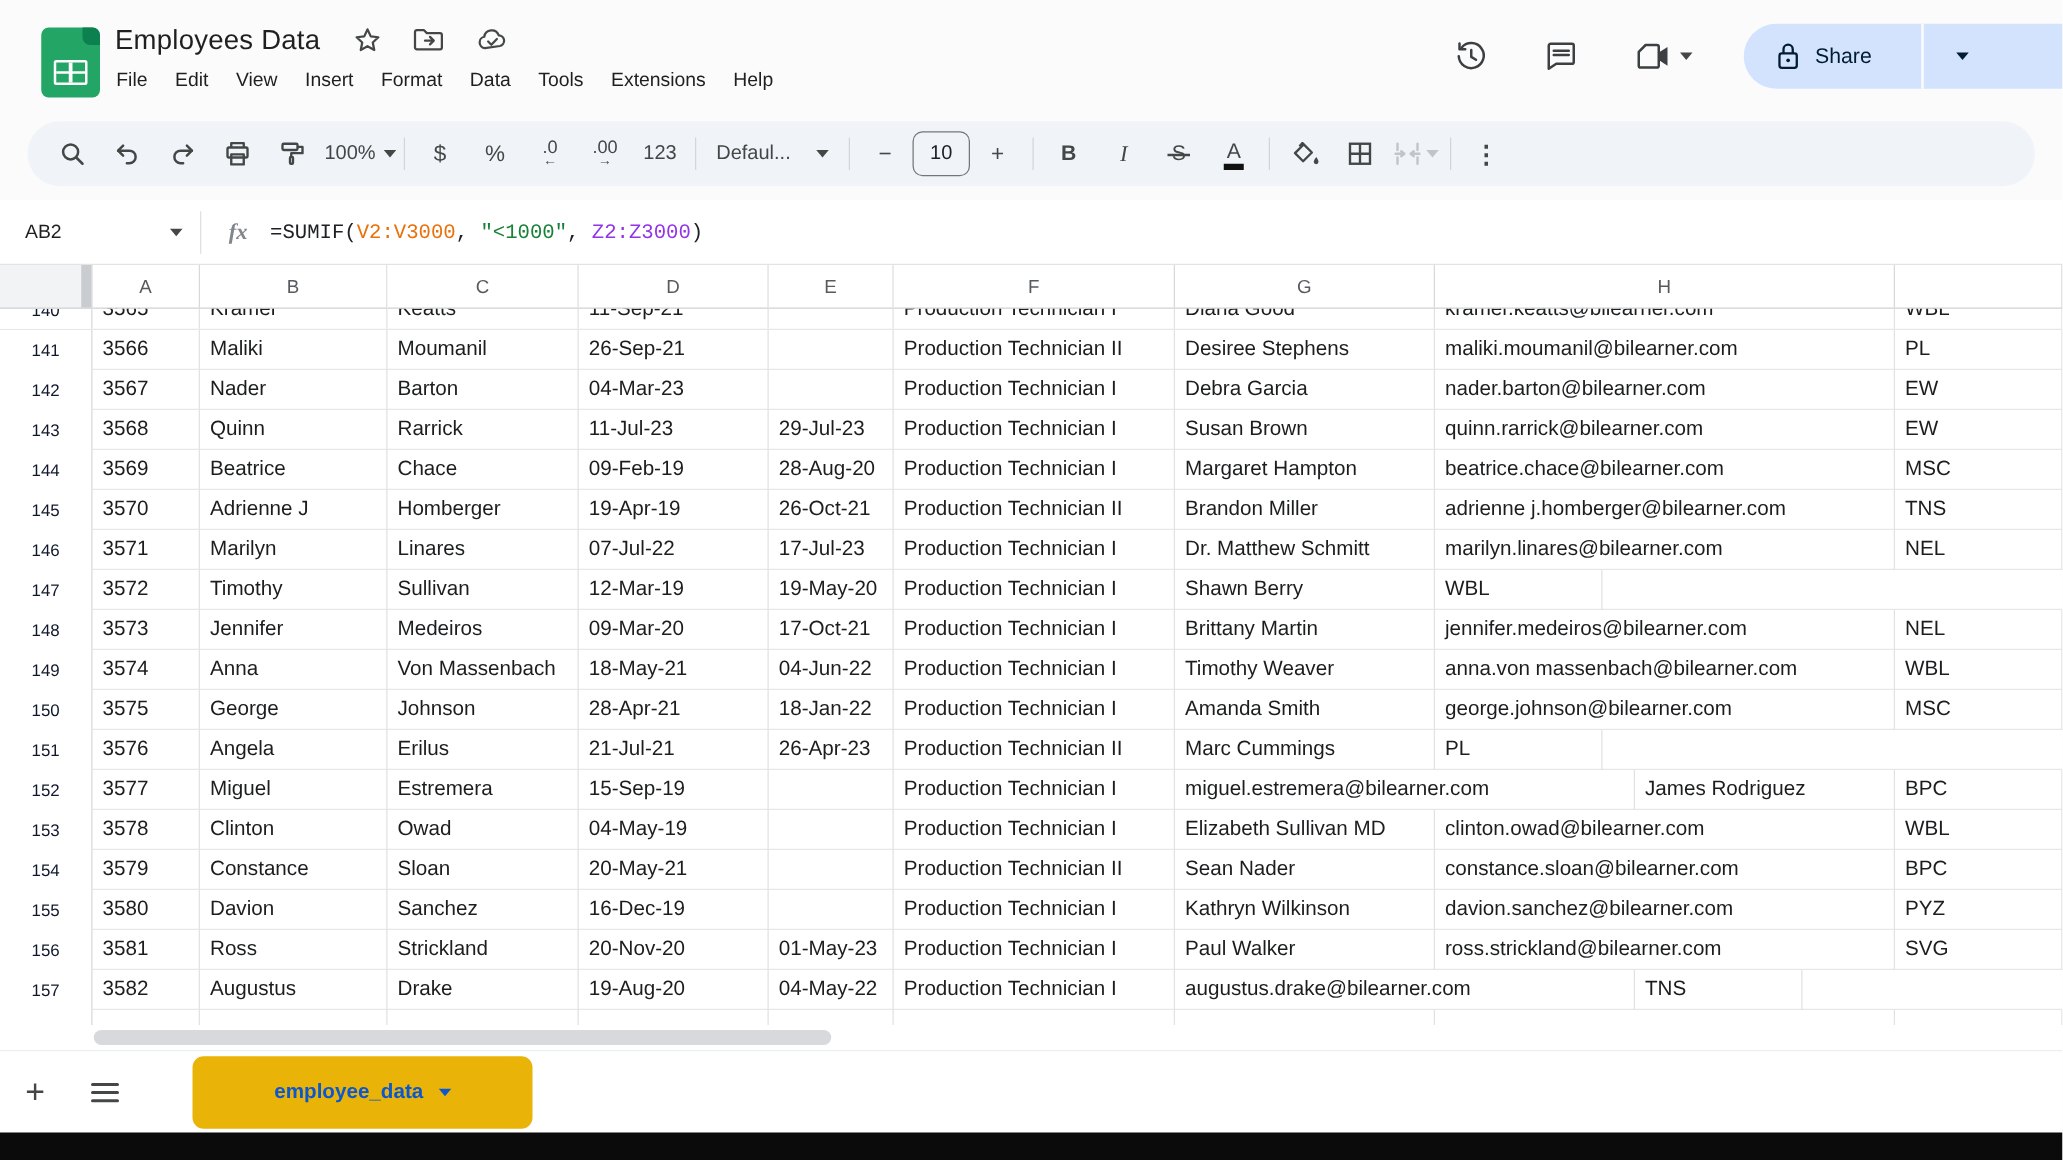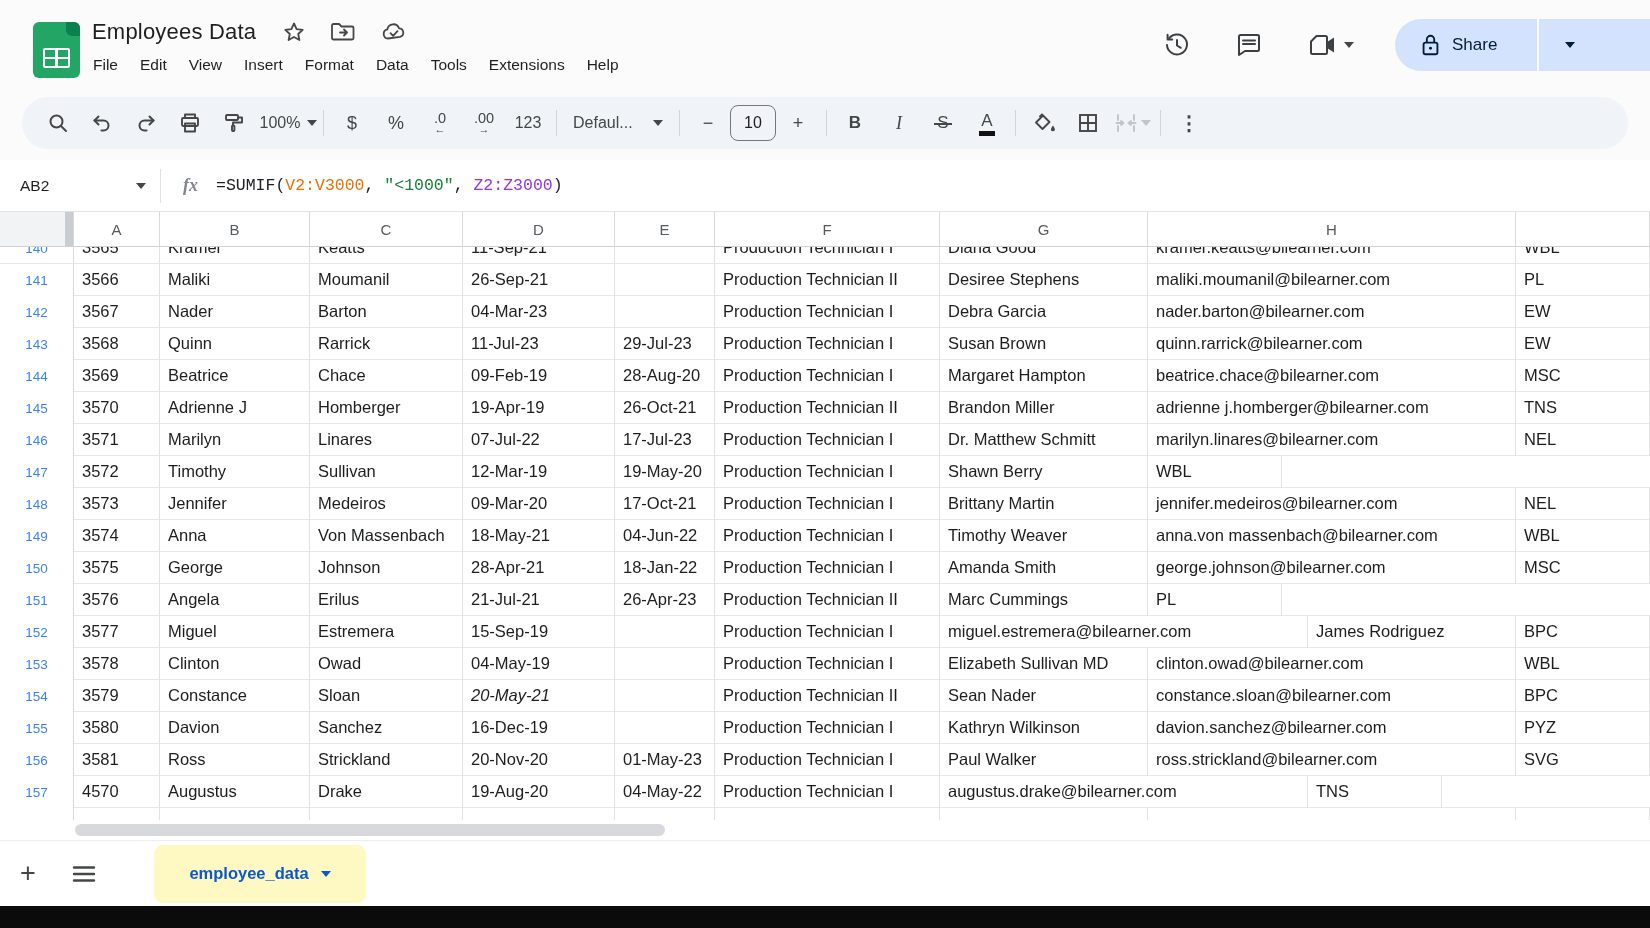--- a/index.html
+++ b/index.html
@@ -74,37 +74,37 @@
   
   .grid { position:relative; background:#fff; }
   .col-headers { display:flex; height:35px; background:#fff; }
   .corner { width:74px; height:35px; background:#f1f3f4; border-right:1px solid #d9d9d9;
     border-bottom:1px solid #cfd1d3; position:relative; }
   .corner .strip { position:absolute; right:0; top:0; bottom:0; width:8px; background:#c9ccd0; }
   .col-h { height:35px; border-right:1px solid #d9d9d9; border-bottom:1px solid #cfd1d3;
     display:flex; align-items:center; justify-content:center; font-size:15px; color:#575b5f; background:#fff; }
   .rowband { display:flex; border-bottom:1px solid #e7e7e7; background:#fff; }
   .rownum { width:74px; display:flex; align-items:center; justify-content:center;
-    font-size:13.5px; color:#3b82f6; border-right:1px solid #d9d9d9; background:#fff; }
+    font-size:13.5px; color:#0f172a; border-right:1px solid #d9d9d9; background:#fff; }
   .cell { border-right:1px solid #e2e2e2; padding:0 0 0 8px; font-size:16.5px; color:#1c1d1f;
     white-space:nowrap; overflow:hidden; display:block; line-height:31px; }
   .row-cut { height:17px; overflow:hidden; }
   .row-cut .inner { margin-top:-15px; }
   .row-std { height:32px; }
   .row-empty { height:12px; border-bottom:none; }
   .hscroll { height:20px; background:#fff; position:relative; }
   .hthumb { position:absolute; left:75px; top:4px; width:590px; height:12px;
     background:#d7d9dd; border-radius:7px; }
 
   
   .sheetbar { height:66px; background:#fff; border-top:1px solid #eceef1;
     display:flex; align-items:center; }
   .sb-icon { width:56px; display:flex; justify-content:center; color:#444746; }
   .plus-glyph { font-size:27px; color:#444746; font-weight:400; line-height:1; }
-  .sheet-tab { margin-left:42px; height:58px; width:212px; background:#fef9c3; border-radius:9px;
+  .sheet-tab { margin-left:42px; height:58px; width:272px; background:#eab308; border-radius:9px;
     display:flex; align-items:center; justify-content:center; gap:12px; }
   .sheet-tab .name { font-size:16.5px; font-weight:700; color:#0b57d0; }
   .sheet-tab .caret { border-top-color:#0b57d0; }
 
   .bottom-black { height:22px; background:#0b0b0b; }
   svg { display:block; }
 </style>
 </head>
 <body>
 
@@ -504,21 +504,21 @@
             <div class="cell" style="width: 368px; height: 32px;">clinton.owad@bilearner.com</div>
             <div class="cell" style="width: 134px; height: 32px;">WBL</div>
           </div>
         </div>
         <div class="rowband row-std">
           <div style="display: flex; width: 100%;">
             <div class="rownum" style="height: 32px;">154</div>
             <div class="cell" style="width: 86px; height: 32px;">3579</div>
             <div class="cell" style="width: 150px; height: 32px;">Constance</div>
             <div class="cell" style="width: 153px; height: 32px;">Sloan</div>
-            <div class="cell" style="width: 152px; height: 32px; font-style: italic;">20-May-21</div>
+            <div class="cell" style="width: 152px; height: 32px;">20-May-21</div>
             <div class="cell" style="width: 100px; height: 32px;"></div>
             <div class="cell" style="width: 225px; height: 32px;">Production Technician II</div>
             <div class="cell" style="width: 208px; height: 32px;">Sean Nader</div>
             <div class="cell" style="width: 368px; height: 32px;">constance.sloan@bilearner.com</div>
             <div class="cell" style="width: 134px; height: 32px;">BPC</div>
           </div>
         </div>
         <div class="rowband row-std">
           <div style="display: flex; width: 100%;">
             <div class="rownum" style="height: 32px;">155</div>
@@ -543,21 +543,21 @@
             <div class="cell" style="width: 100px; height: 32px;">01-May-23</div>
             <div class="cell" style="width: 225px; height: 32px;">Production Technician I</div>
             <div class="cell" style="width: 208px; height: 32px;">Paul Walker</div>
             <div class="cell" style="width: 368px; height: 32px;">ross.strickland@bilearner.com</div>
             <div class="cell" style="width: 134px; height: 32px;">SVG</div>
           </div>
         </div>
         <div class="rowband row-std">
           <div style="display: flex; width: 100%;">
             <div class="rownum" style="height: 32px;">157</div>
-            <div class="cell" style="width: 86px; height: 32px;">4570</div>
+            <div class="cell" style="width: 86px; height: 32px;">3582</div>
             <div class="cell" style="width: 150px; height: 32px;">Augustus</div>
             <div class="cell" style="width: 153px; height: 32px;">Drake</div>
             <div class="cell" style="width: 152px; height: 32px;">19-Aug-20</div>
             <div class="cell" style="width: 100px; height: 32px;">04-May-22</div>
             <div class="cell" style="width: 225px; height: 32px;">Production Technician I</div>
             <div class="cell" style="width: 368px; height: 32px;">augustus.drake@bilearner.com</div>
             <div class="cell" style="width: 134px; height: 32px;">TNS</div>
           </div>
         </div>
         <div class="rowband row-empty">

